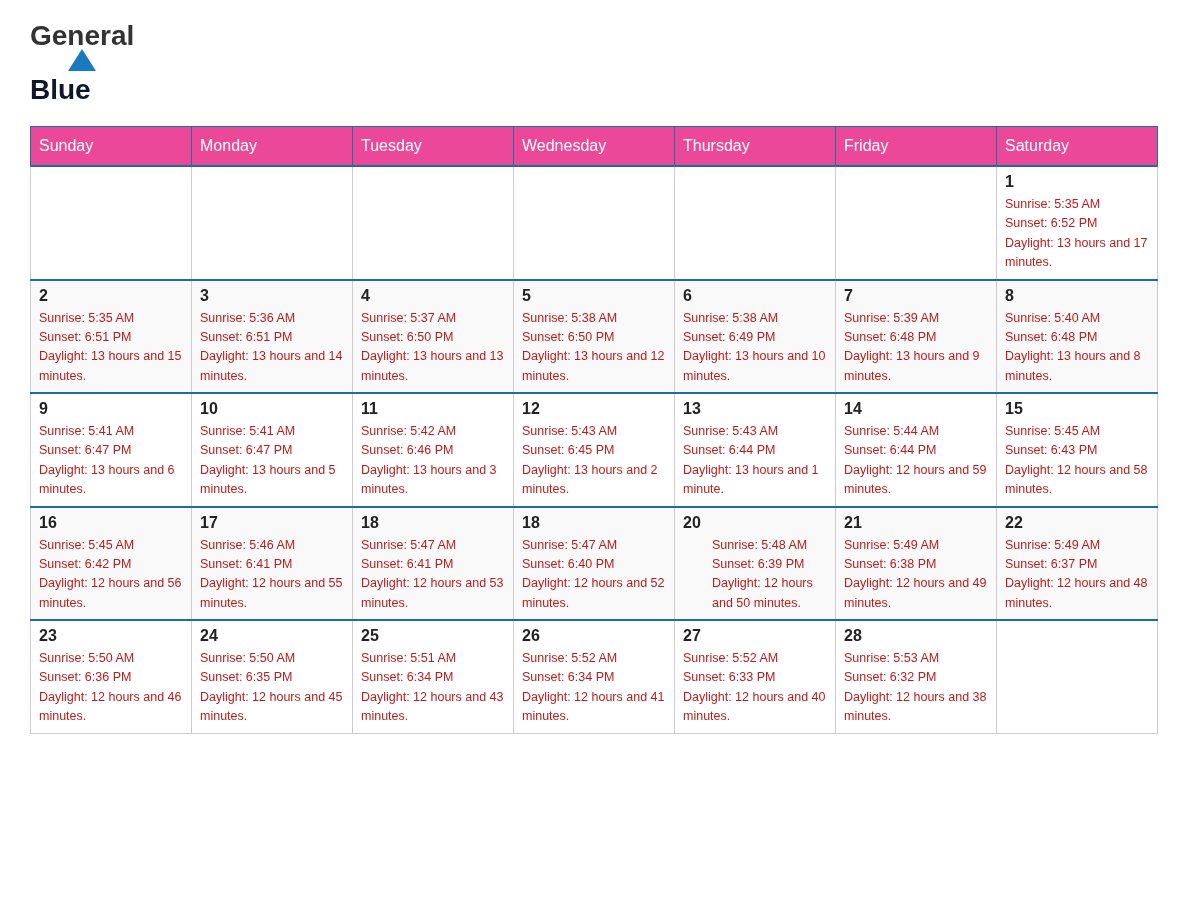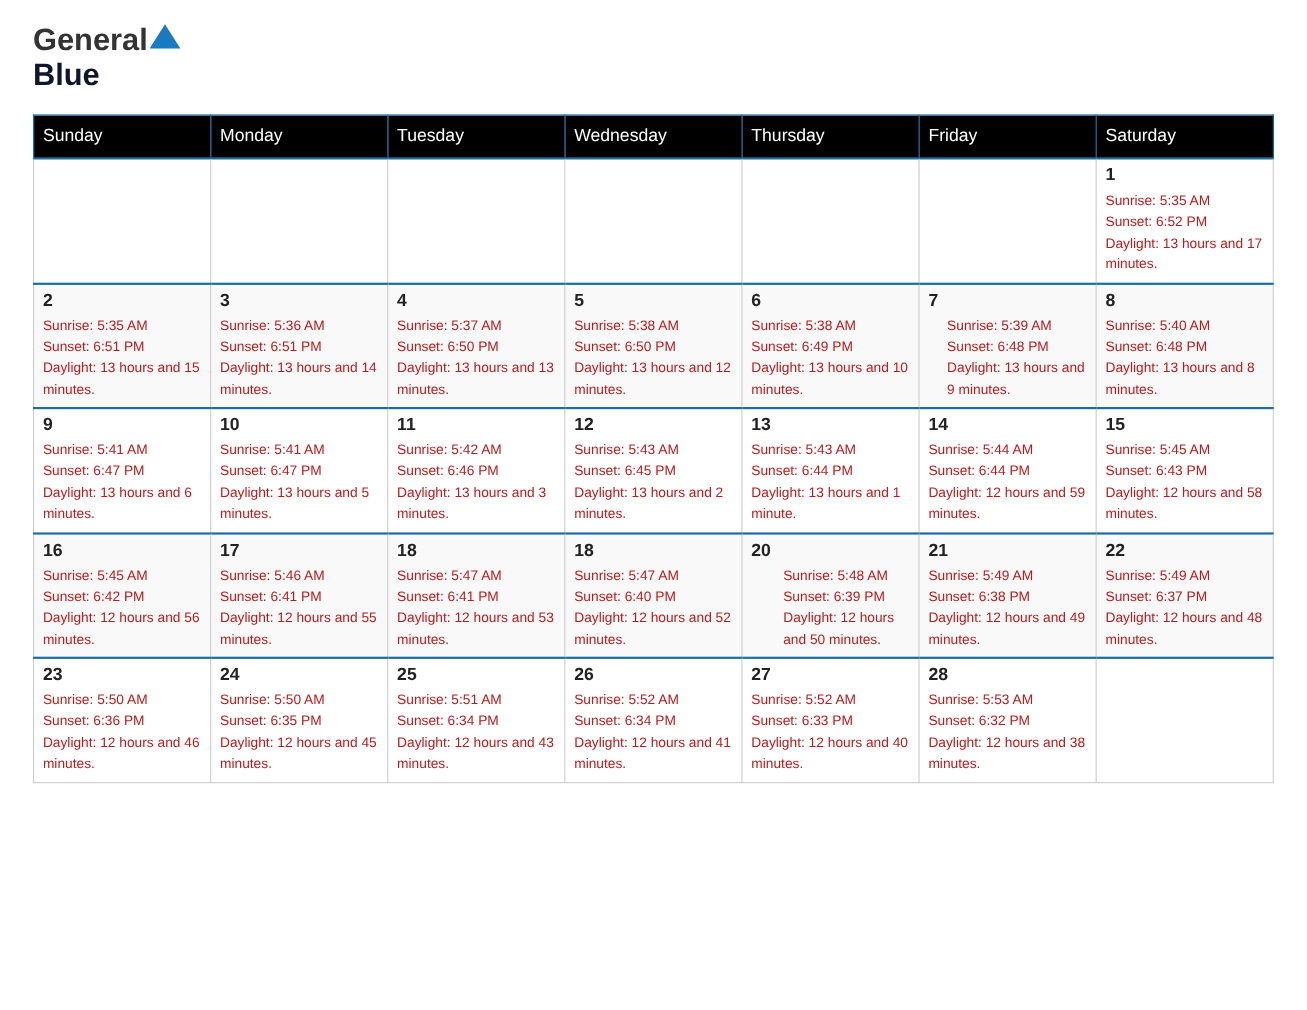--- a/index.html
+++ b/index.html
@@ -21,20 +21,21 @@
       flex-direction: column;
       align-items: flex-start;
     }
     .logo-text {
       font-size: 28px;
       font-weight: bold;
       color: #333;
       display: flex;
       align-items: center;
       gap: 0;
+      flex-direction: column;
     }
     .logo-general {
       color: #333;
     }
     .logo-triangle {
       display: inline-block;
       width: 0;
       height: 0;
       border-left: 14px solid transparent;
       border-right: 14px solid transparent;
@@ -61,21 +62,21 @@
     .location-title {
       font-size: 22px;
       color: #444;
       margin-top: 4px;
     }
     table {
       width: 100%;
       border-collapse: collapse;
     }
     thead tr {
-      background-color: #000000;
+      background-color: #ec4899;
     }
     thead th {
       color: #fff;
       font-size: 16px;
       font-weight: normal;
       padding: 10px 8px;
       text-align: left;
       border: 1px solid #1a6ea0;
     }
     tbody td {
@@ -177,21 +178,21 @@
 Daylight: 13 hours and 12 minutes.</div>
         </td>
         <td>
           <span class="day-number">6</span>
           <div class="day-info" style="white-space: pre-line;">Sunrise: 5:38 AM
 Sunset: 6:49 PM
 Daylight: 13 hours and 10 minutes.</div>
         </td>
         <td>
           <span class="day-number">7</span>
-          <div class="day-info" style="white-space: pre-line; margin-left: 17px;">Sunrise: 5:39 AM
+          <div class="day-info" style="white-space: pre-line;">Sunrise: 5:39 AM
 Sunset: 6:48 PM
 Daylight: 13 hours and 9 minutes.</div>
         </td>
         <td>
           <span class="day-number">8</span>
           <div class="day-info" style="white-space: pre-line;">Sunrise: 5:40 AM
 Sunset: 6:48 PM
 Daylight: 13 hours and 8 minutes.</div>
         </td>
       </tr>

